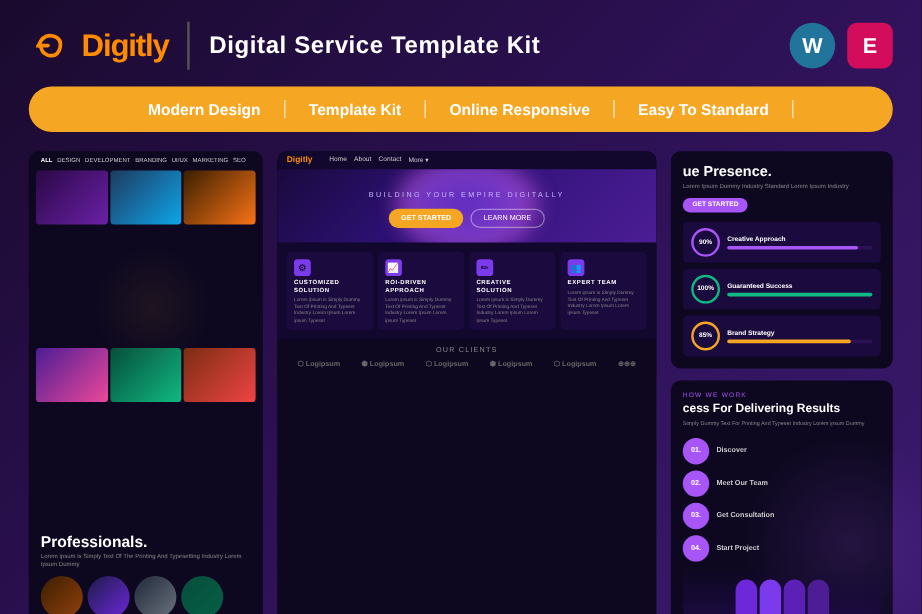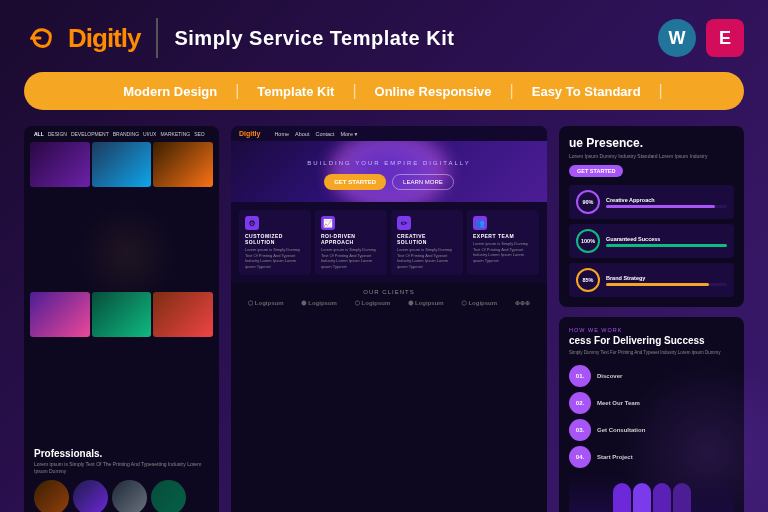--- a/index.html
+++ b/index.html
@@ -206,21 +206,21 @@
     .port-3 { background: linear-gradient(135deg, #3b1f00, #f97316); }
     .port-4 { background: linear-gradient(135deg, #4c1d95, #ec4899); }
     .port-5 { background: linear-gradient(135deg, #064e3b, #10b981); }
     .port-6 { background: linear-gradient(135deg, #7c2d12, #ef4444); }
 
     .preview-left-bottom {
       padding: 8px 10px;
     }
 
     .professionals-title {
-      font-size: 10px;
+      font-size: 13px;
       font-weight: 800;
       color: #fff;
     }
 
     .professionals-desc {
       font-size: 5px;
       color: #888;
       margin-top: 2px;
       line-height: 1.4;
     }
@@ -688,21 +688,21 @@
         <svg width="32" height="32" viewBox="0 0 32 32">
           <path d="M6 16 Q10 6 18 8 Q26 10 24 18 Q22 26 14 24 Q8 22 8 16 Z" fill="none" stroke="#ff8c00" stroke-width="3"></path>
           <path d="M6 16 L14 16" stroke="#ff8c00" stroke-width="3" stroke-linecap="round"></path>
         </svg>
       </div>
       <span class="logo-text">
         <span style="color:#ff8c00">D</span><span>igitly</span>
       </span>
     </div>
     <div class="divider-line"></div>
-    <span class="header-title">Simply Service Template Kit</span>
+    <span class="header-title">Digital Service Template Kit</span>
     <div class="header-icons">
       <div class="wp-icon">W</div>
       <div class="elementor-icon">E</div>
     </div>
   </div>
 
   <div class="features-bar">
     <span class="feature-item">Modern Design</span>
     <span class="feature-sep">|</span>
     <span class="feature-item">Template Kit</span>
@@ -829,21 +829,21 @@
               <div class="stat-bar-bg">
                 <div class="stat-bar-fill orange" style="width:85%"></div>
               </div>
             </div>
           </div>
         </div>
       </div>
 
       <div class="right-bottom">
         <div class="delivering-label">HOW WE WORK</div>
-        <div class="delivering-title">cess For Delivering Success</div>
+        <div class="delivering-title">cess For Delivering Results</div>
         <div class="delivering-desc">Simply Dummy Text For Printing And Typeset Industry Lorem ipsum Dummy</div>
         <div class="steps-list">
           <div class="step-item">
             <div class="step-circle">01.</div>
             <span class="step-text">Discover</span>
           </div>
           <div class="step-item">
             <div class="step-circle">02.</div>
             <span class="step-text">Meet Our Team</span>
           </div>

